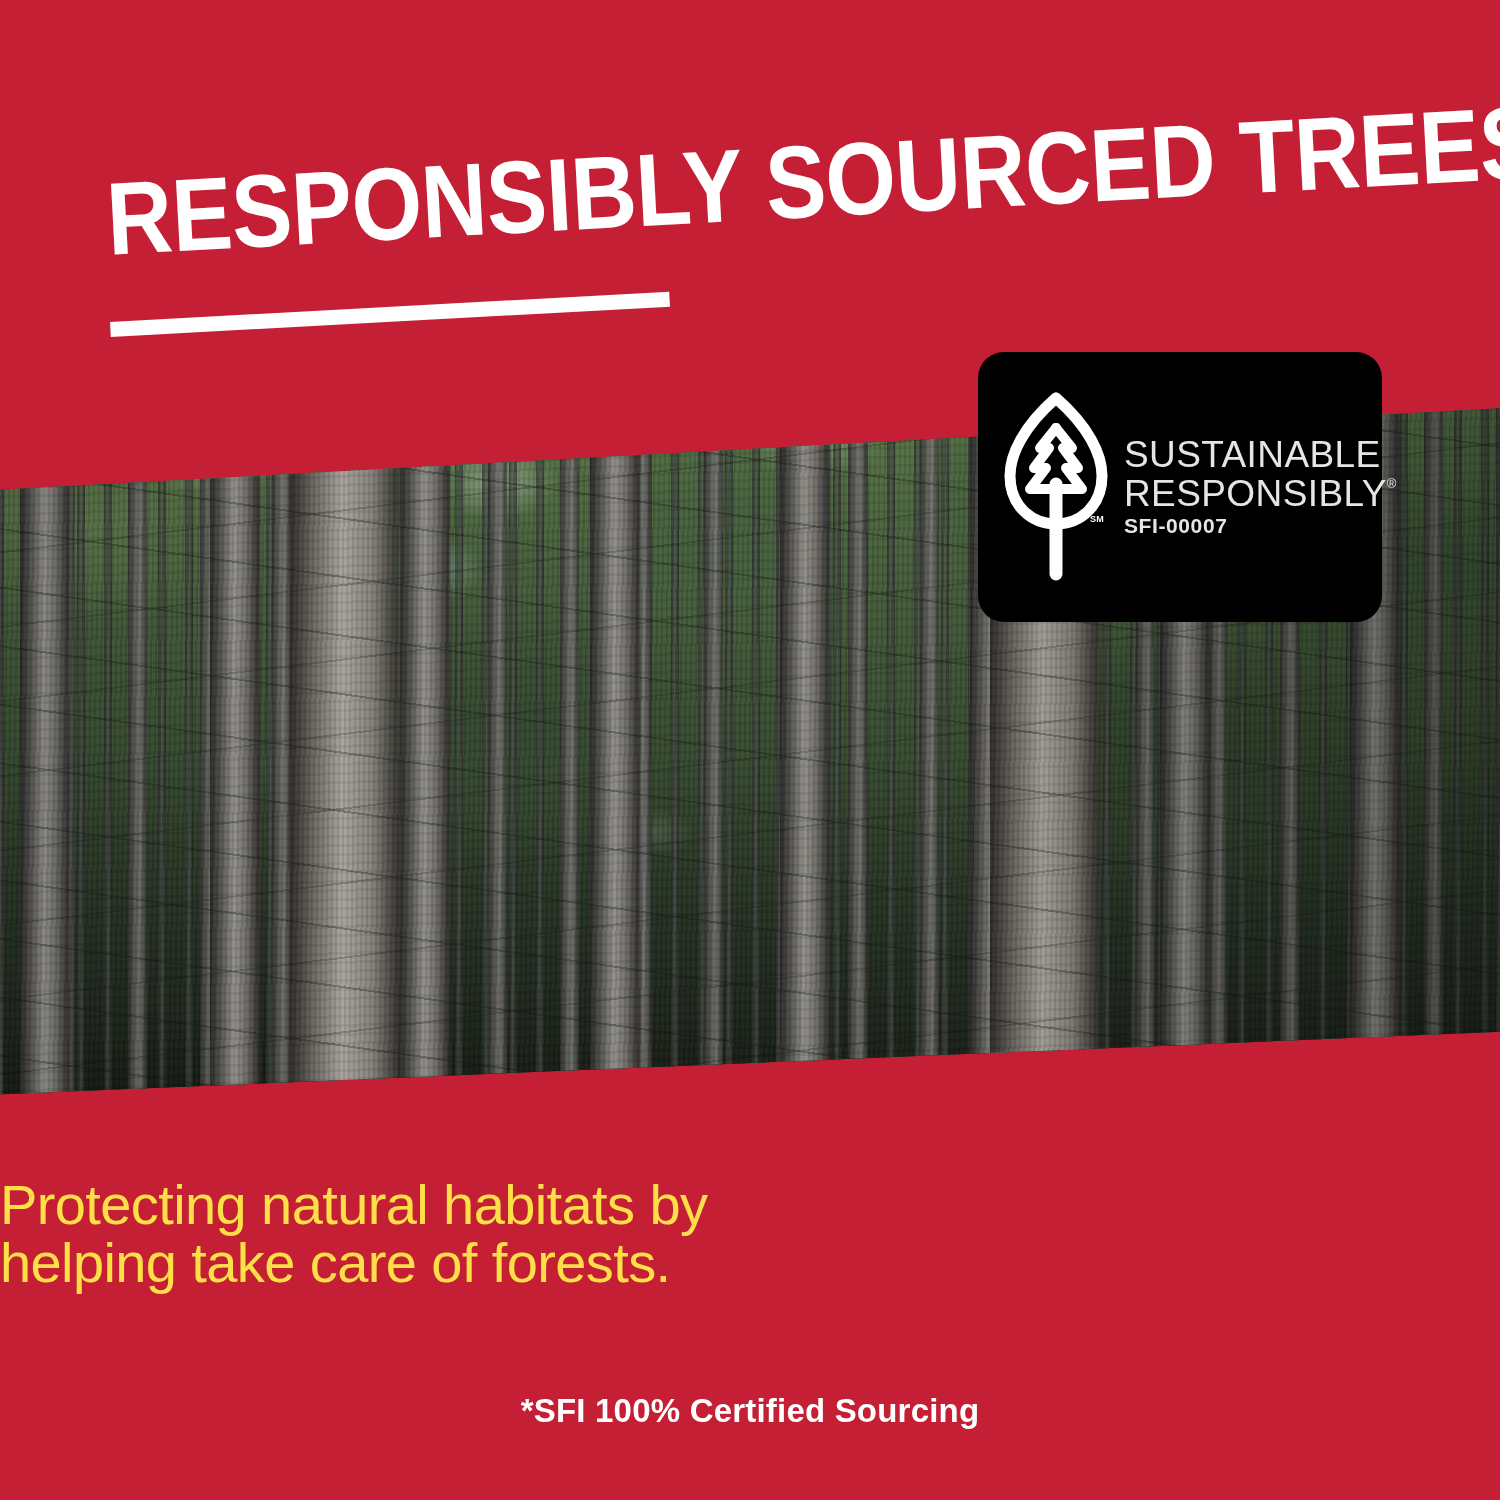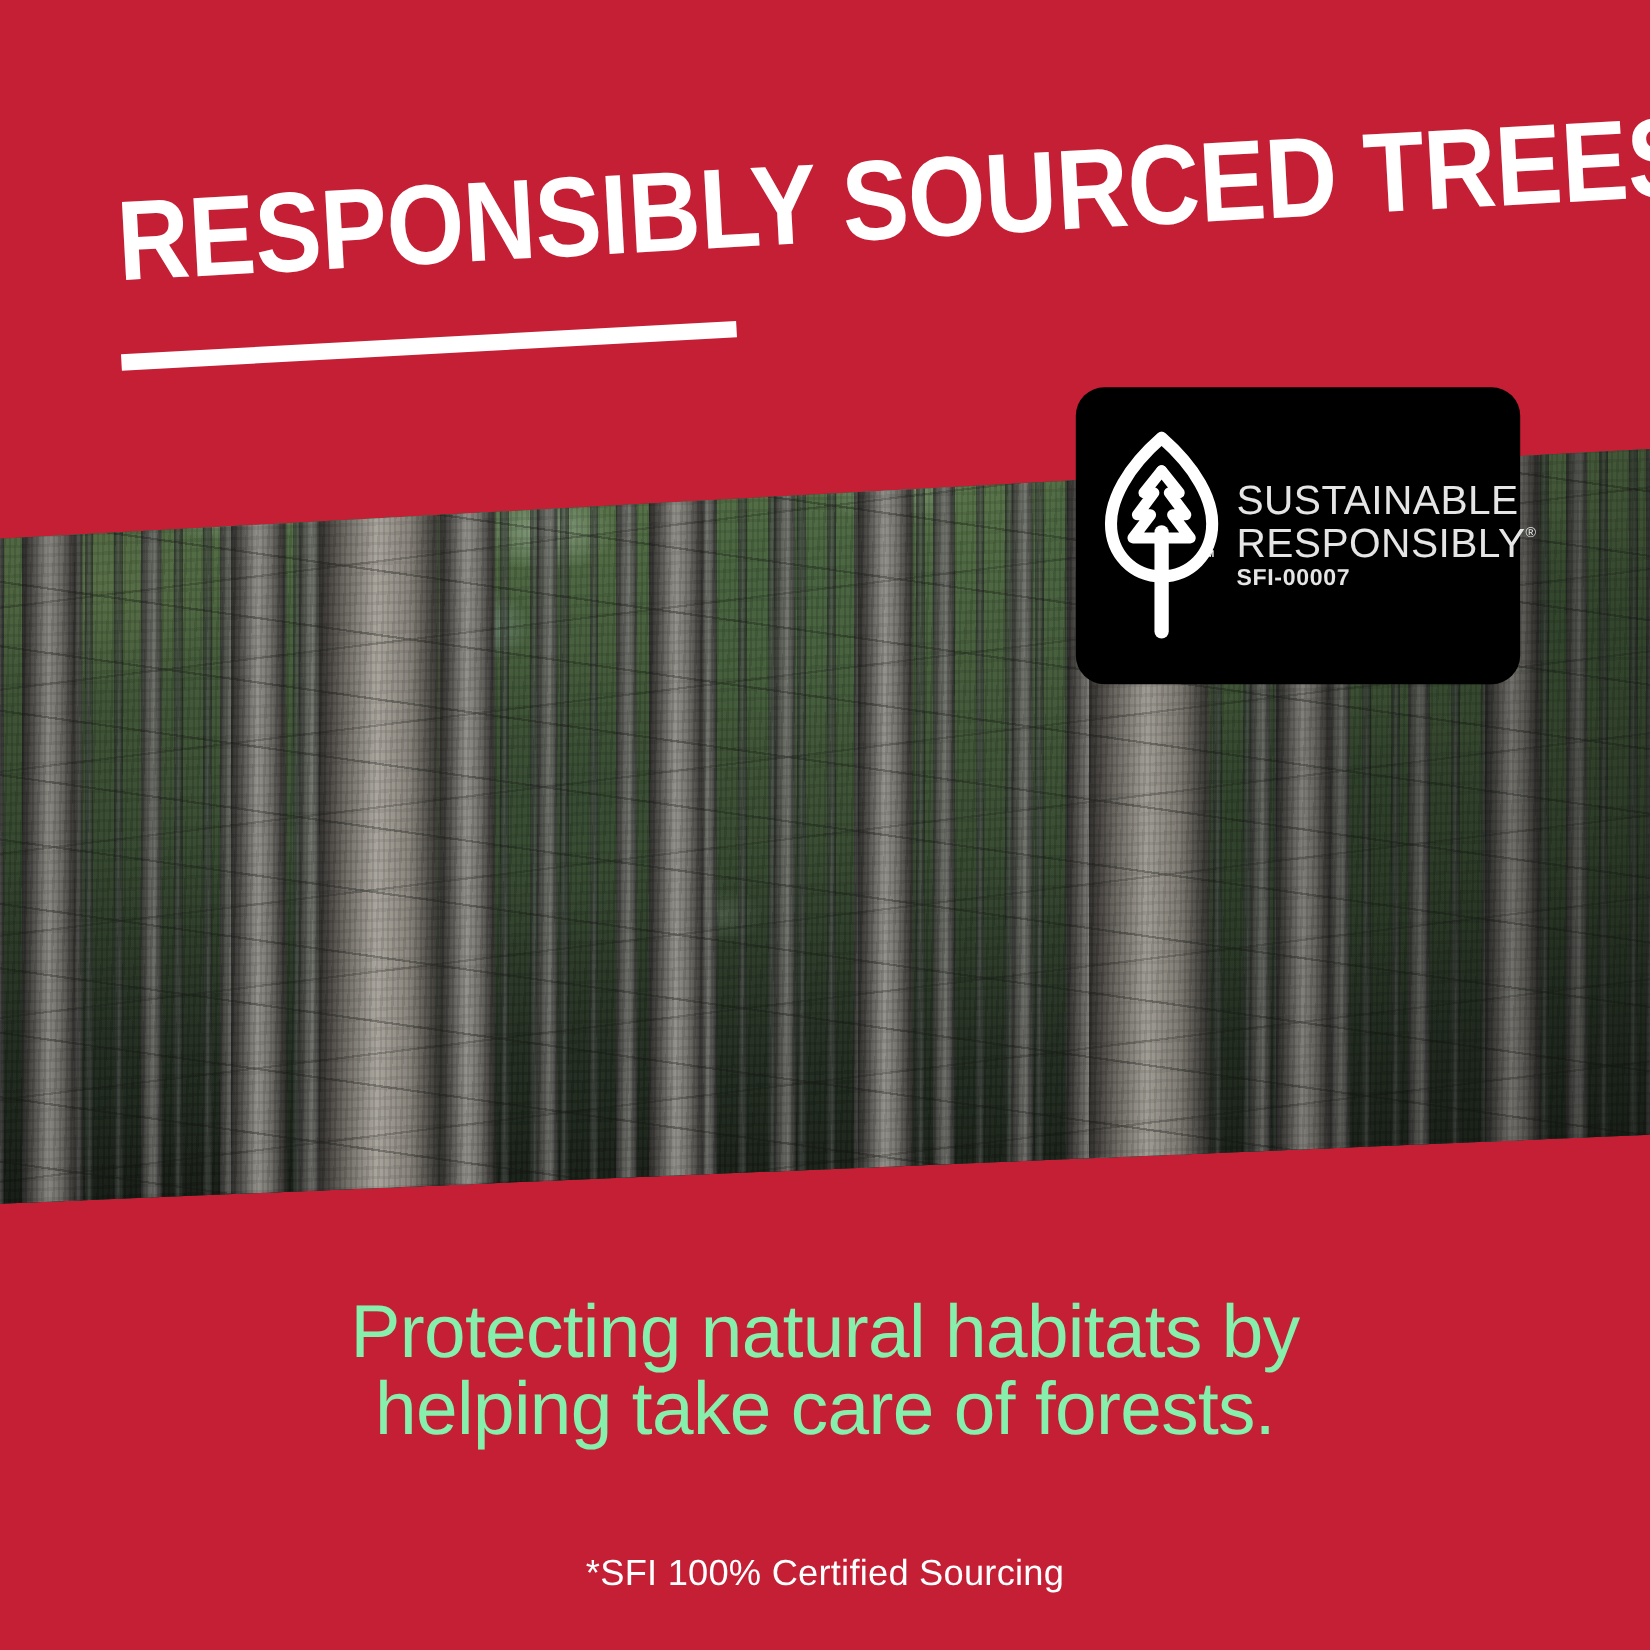--- a/index.html
+++ b/index.html
@@ -186,21 +186,21 @@
   .sfi-mark {
     width: 104px;
     height: 190px;
     flex: 0 0 104px;
     position: relative;
   }
   .sfi-mark svg { display: block; width: 100%; height: 100%; }
   .sfi-sm {
     position: absolute;
     right: 4px;
-    bottom: 74px;
+    bottom: 58px;
     color: #ffffff;
     font-size: 9px;
     font-weight: 700;
     letter-spacing: .2px;
   }
   .sfi-text {
     margin-left: 16px;
     color: #e5e5e5;
   }
   .sfi-line {
@@ -220,41 +220,40 @@
     font-weight: 700;
     letter-spacing: .6px;
   }
 
   
   .tagline {
     position: absolute;
     left: 0;
     right: 0;
     top: 1176px;
-    text-align: center;
-    color: #86efac;
-    font-size: 68px;
+    text-align: left;
+    color: #fde047;
+    font-size: 56px;
     line-height: 1.03;
     font-weight: 400;
     letter-spacing: -0.6px;
   }
   .tagline .tl-line { display: block; }
 
   
   .footnote {
     position: absolute;
     left: 0;
     right: 0;
     top: 1392px;
     text-align: center;
     color: #ffffff;
     font-size: 33px;
-    font-weight: 400;
+    font-weight: 700;
     letter-spacing: .2px;
-    margin-top: 19px;
   }
 </style>
 </head>
 <body>
 
 <div id="stage">
 
   <div class="photo-band">
     <div class="photo-inner"></div>
     <div class="trunks back"></div>

